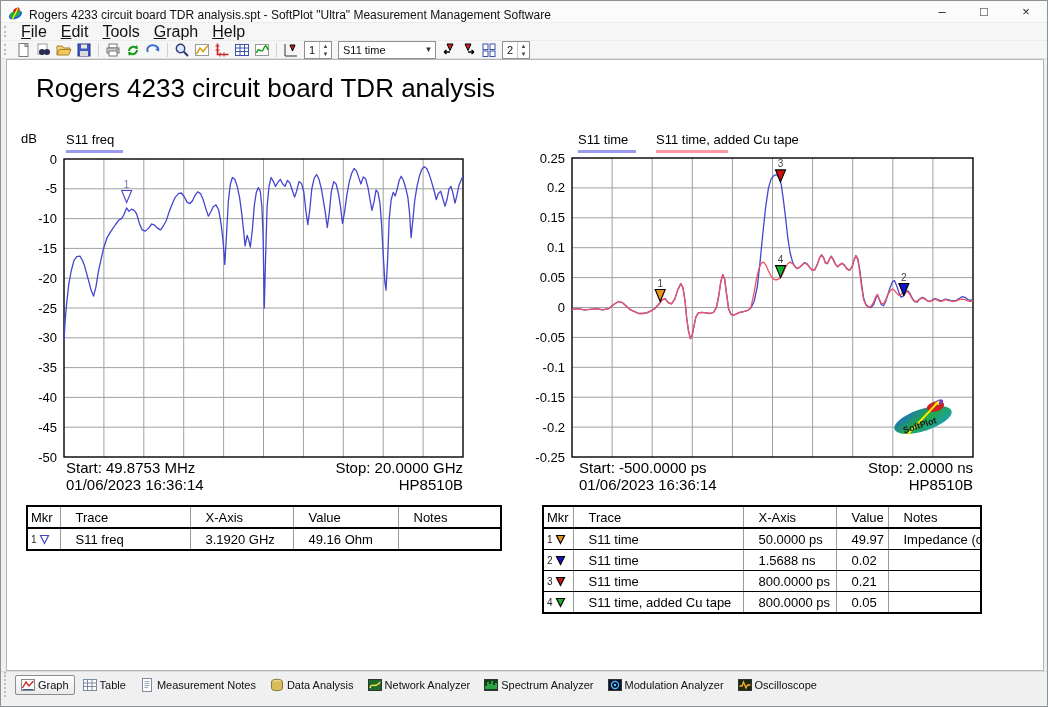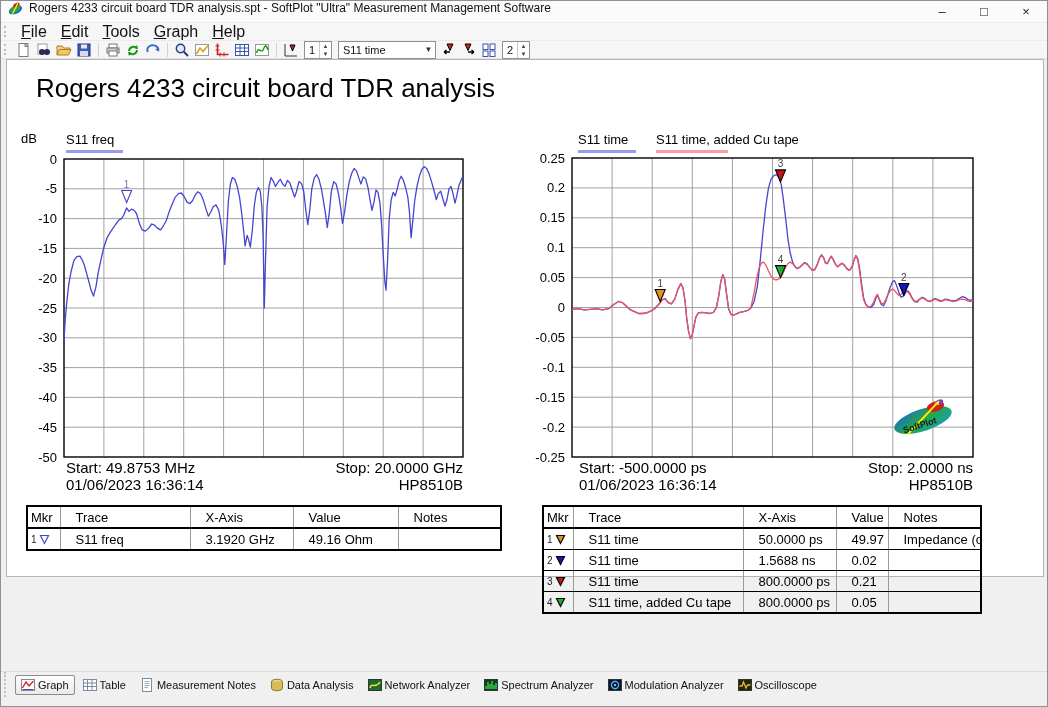--- a/index.html
+++ b/index.html
@@ -1,18 +1,18 @@
 <!DOCTYPE html>
 <html><head>
 <meta charset="utf-8">
 <style>
   html,body{margin:0;padding:0;background:#cfcfcf;font-family:"Liberation Sans",sans-serif;}
   .window{position:relative;width:1048px;height:707px;background:#f0f0f0;border:1px solid #8a9199;box-sizing:border-box;overflow:hidden;}
   
-  .titlebar{position:absolute;left:0;top:0;width:100%;height:22px;background:#fbfbfb;display:flex;align-items:flex-start;border-bottom:1px solid #ececec;box-sizing:border-box;}
+  .titlebar{position:absolute;left:0;top:0;width:100%;height:22px;background:#fbfbfb;display:flex;align-items:flex-end;border-bottom:1px solid #ececec;box-sizing:border-box;}
   .app-icon{width:16px;height:16px;margin:0 6px 0 6px;display:inline-block;}
   .title-text{font-size:12px;color:#111;white-space:nowrap;}
   .win-controls{margin-left:auto;display:flex;height:100%;}
   .win-btn{width:42px;height:100%;display:flex;align-items:center;justify-content:center;font-size:13px;color:#222;}
   
   .menubar{position:absolute;left:0;top:22px;width:100%;height:18px;background:#f6f6f6;display:flex;align-items:center;border-bottom:1px solid #ececec;box-sizing:border-box;}
   .gripper{width:4px;height:70%;border-left:2px dotted #bdbdbd;margin:0 4px 0 3px;}
   .menu-item{display:inline-block;font-size:16px;color:#111;padding:1px 7px;}
   .menu-item::first-letter{text-decoration:underline;}
   
@@ -20,21 +20,21 @@
   .tbicon{width:18px;height:16px;display:flex;align-items:center;justify-content:center;margin:0 1px;}
   .tbsep{width:1px;height:14px;background:#d2d2d2;margin:0 4px;}
   .spinner{display:flex;align-items:stretch;height:16px;background:#fff;border:1px solid #909090;margin:0 3px;}
   .spinner .num{width:14px;font-size:11px;display:flex;align-items:center;justify-content:center;color:#111;}
   .spin-arrows{display:flex;flex-direction:column;width:11px;border-left:1px solid #c8c8c8;}
   .spin-arrows span{flex:1;display:flex;align-items:center;justify-content:center;font-size:6px;color:#444;}
   .combo{display:flex;align-items:center;height:16px;width:96px;background:#fff;border:1px solid #909090;margin:0 3px;font-size:11px;color:#111;}
   .combo .val{flex:1;padding-left:4px;white-space:nowrap;overflow:hidden;}
   .combo .arrow{width:13px;text-align:center;font-size:8px;color:#333;}
   
-  .content{position:absolute;left:5px;top:58px;width:1038px;height:518px;background:#fff;box-shadow:0 0 0 1px #b5b5b5 inset;}
+  .content{position:absolute;left:5px;top:58px;width:1038px;height:612px;background:#fff;box-shadow:0 0 0 1px #b5b5b5 inset;}
   .page-title{position:absolute;left:30px;top:14px;font-size:26px;color:#000;}
   .axis-unit{position:absolute;font-size:13px;color:#000;}
   .legend-label{position:absolute;font-size:13px;color:#000;}
   .legend-bar{position:absolute;height:3px;}
   .chart-svg{position:absolute;}
   .underrow{position:absolute;display:flex;justify-content:space-between;font-size:15px;color:#000;}
   
   table.mtable{position:absolute;border-collapse:collapse;font-size:13px;color:#000;table-layout:fixed;}
   table.mtable th,table.mtable td{border-top:1px solid #000;border-bottom:1px solid #000;border-left:1px solid #9a9a9a;border-right:1px solid #9a9a9a;padding:2px 15px;text-align:left;font-weight:normal;height:16px;overflow:hidden;white-space:nowrap;}
   table.mtable{border:2px solid #000;margin-left:11px;}

